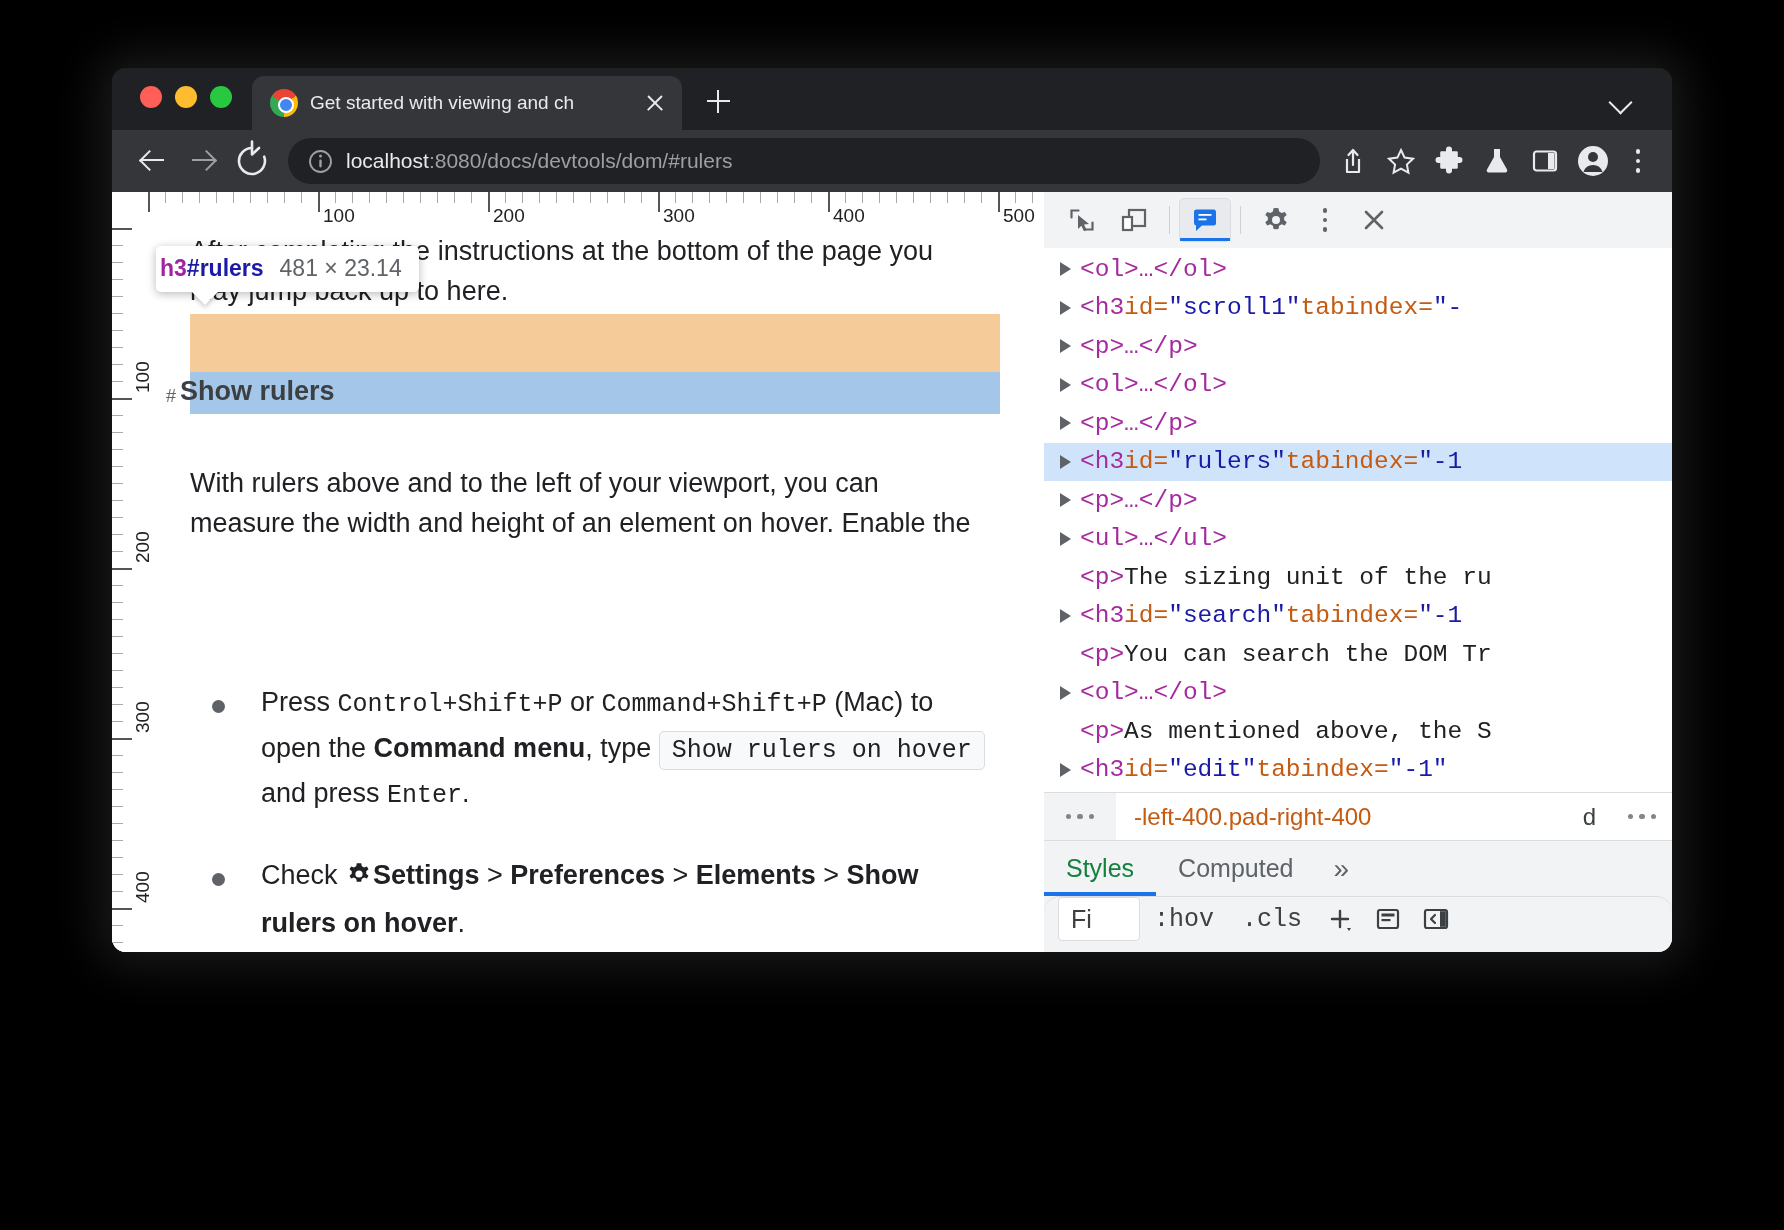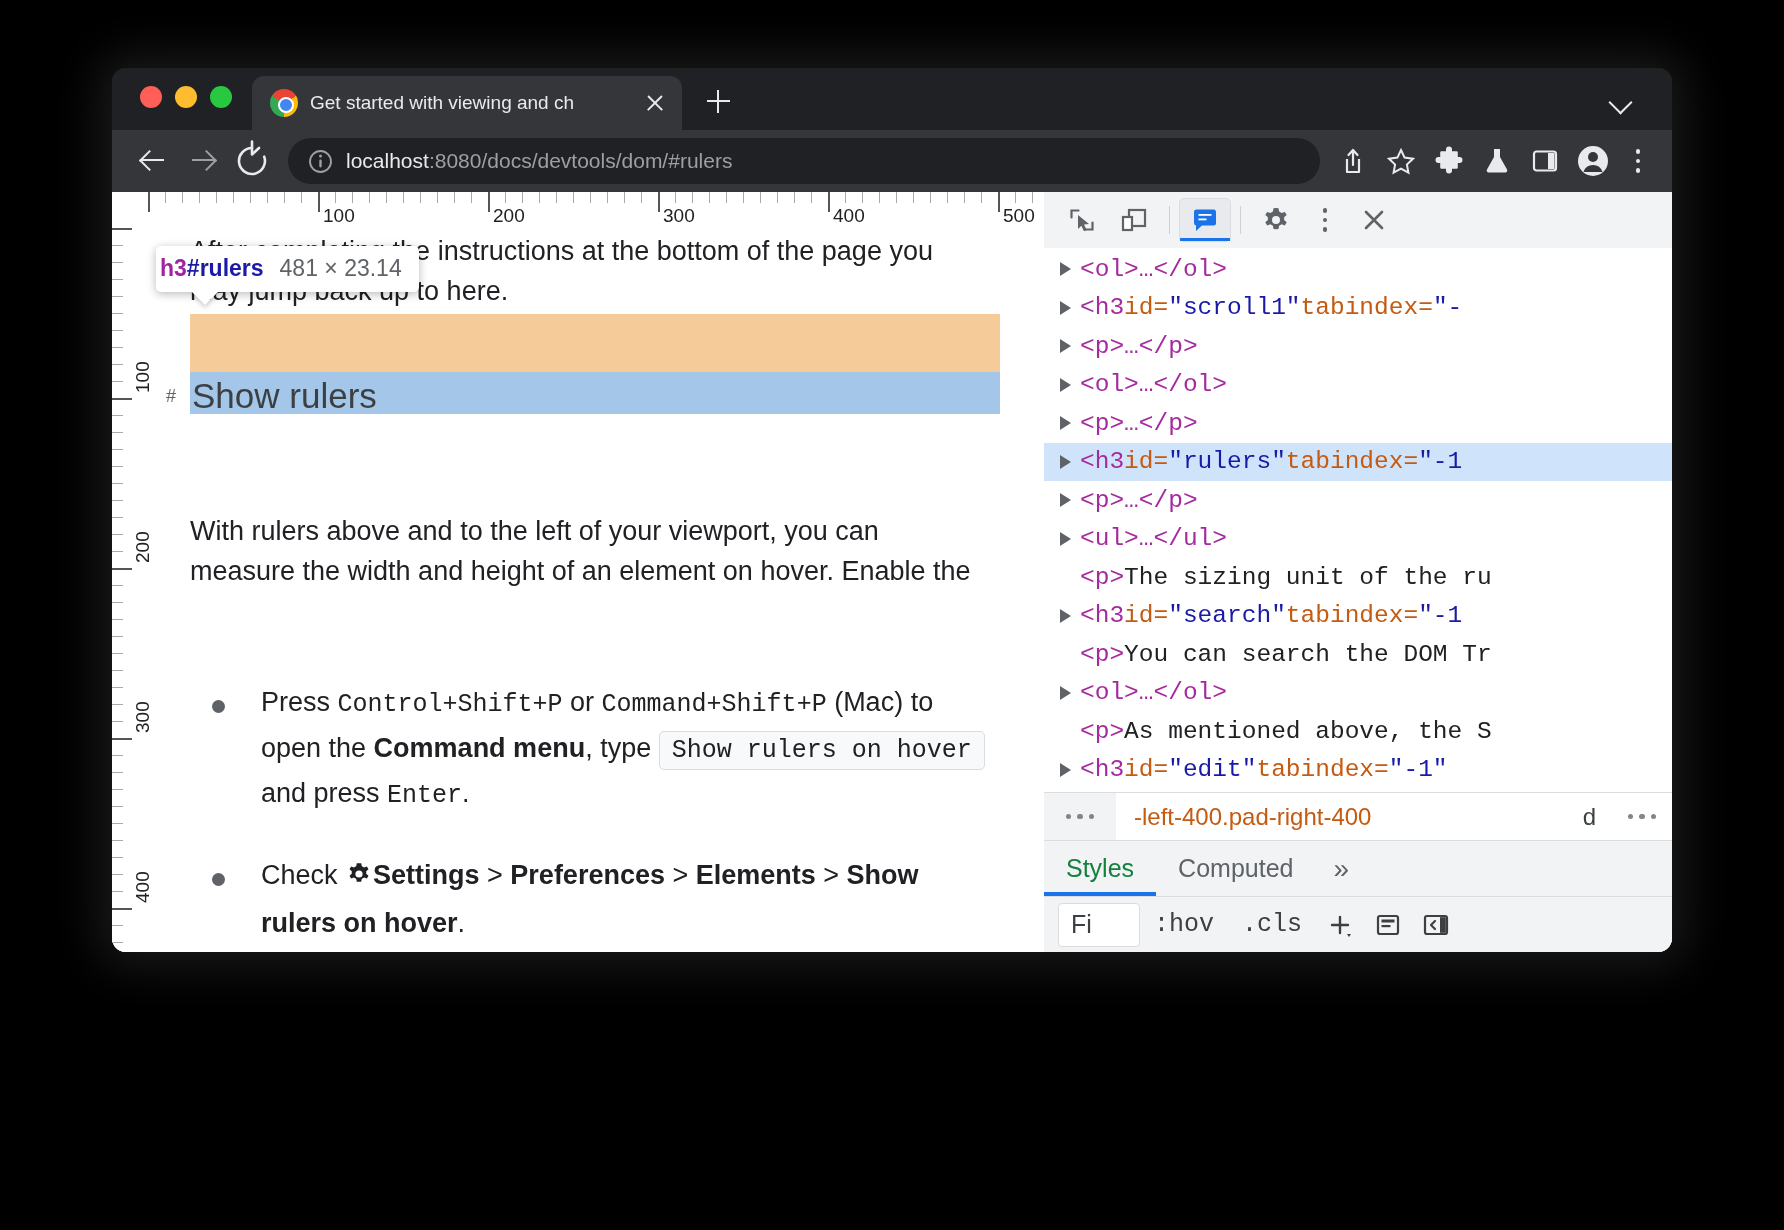--- a/index.html
+++ b/index.html
@@ -138,21 +138,21 @@
   }
 
   .content { position: absolute; left: 36px; top: 36px; right: 0; bottom: 0; padding: 0; }
   .ptext {
     font-size: 27px; color: #202124; line-height: 1.48;
     padding: 0 40px 0 42px;
   }
   .hl-orange { position: absolute; left: 42px; right: 44px; height: 58px; background: #f5cb9a; }
   .hl-blue { position: absolute; left: 42px; right: 44px; height: 42px; background: #a4c6e8; }
   .show-rulers-txt {
-    position: absolute; left: 44px; font-size: 35px; color: #3c4043; font-weight: 400;
+    position: absolute; left: 32px; font-size: 27px; color: #3c4043; font-weight: 700;
   }
   .hash-mark { position: absolute; font-size: 18px; color: #5f6368; }
 
   .tooltip {
     position: absolute; background: #fff; border-radius: 5px;
     box-shadow: 0 2px 10px rgba(0,0,0,0.28);
     padding: 9px 17px 10px 4px;
     display: flex; align-items: baseline; gap: 16px; z-index: 20;
     white-space: nowrap;
   }
@@ -232,21 +232,21 @@
     display: flex; align-items: stretch; flex: none; position: relative;
   }
   .stab { display:flex; align-items:center; padding: 0 22px; font-size: 25px;
           color: #5f6368; position: relative; }
   .stab.active { color: #15803d; }
   .stab.active::after { content:""; position:absolute; left:0; right:0; bottom:0; height:4px; background:#1a73e8; }
   .chevrons { display:flex; align-items:center; padding: 0 18px; font-size: 28px; color: #5f6368; }
 
   .filterbar {
     height: 56px; background: #f1f3f4; border-top: 1px solid #dadce0;
-    display: flex; align-items: center; flex: none; gap: 0; overflow: hidden;
+    display: flex; align-items: flex-start; flex: none; gap: 0; overflow: hidden; border-radius: 16px;
   }
   .filterinput {
     width: 82px; height: 44px; background: #fff; border: 1px solid #dadce0;
     border-radius: 4px; margin-left: 14px; display:flex; align-items:center;
     padding-left: 12px; font-size: 25px; color: #3c4043; flex: none;
     font-family: "Liberation Sans", sans-serif;
   }
   .fbtn { font-family: "Liberation Mono", monospace; font-size: 25px; color: #3c4043;
           padding: 0 14px; display:flex; align-items:center; height: 44px; }
   .fic { width: 48px; height: 44px; display:flex; align-items:center; justify-content:center; flex:none; }
@@ -339,21 +339,21 @@
         <div class="ptext" style="position:absolute; left:0; top:4px; right:0;">
           <div>After completing the instructions at the bottom of the page you</div>
           <div>may jump back up to here.</div>
         </div>
 
         <div class="hl-orange" style="top:86px;"></div>
         <div class="hl-blue" style="top:144px;"></div>
         <div class="show-rulers-txt" style="top:148px;">Show rulers</div>
         <div class="hash-mark" style="left:18px; top:158px;">#</div>
 
-        <div class="ptext" style="position:absolute; left:0; top:236px; right:0;margin-top:48px;">
+        <div class="ptext" style="position:absolute; left:0; top:236px; right:0;">
           <div>With rulers above and to the left of your viewport, you can</div>
           <div>measure the width and height of an element on hover. Enable the</div>
         </div>
 
         <div style="position:absolute; left:16px; top:420px; right:0;">
           <div class="bullet-row">
             <span class="bdot"></span>
             <span class="btext">
               <span>Press </span><code class="kbd">Control+Shift+P</code><span> or </span><code class="kbd">Command+Shift+P</code><span> (Mac) to</span><br>
               <span>open the </span><b>Command menu</b><span>, type </span><span class="boxcode">Show rulers on hover</span><br>

